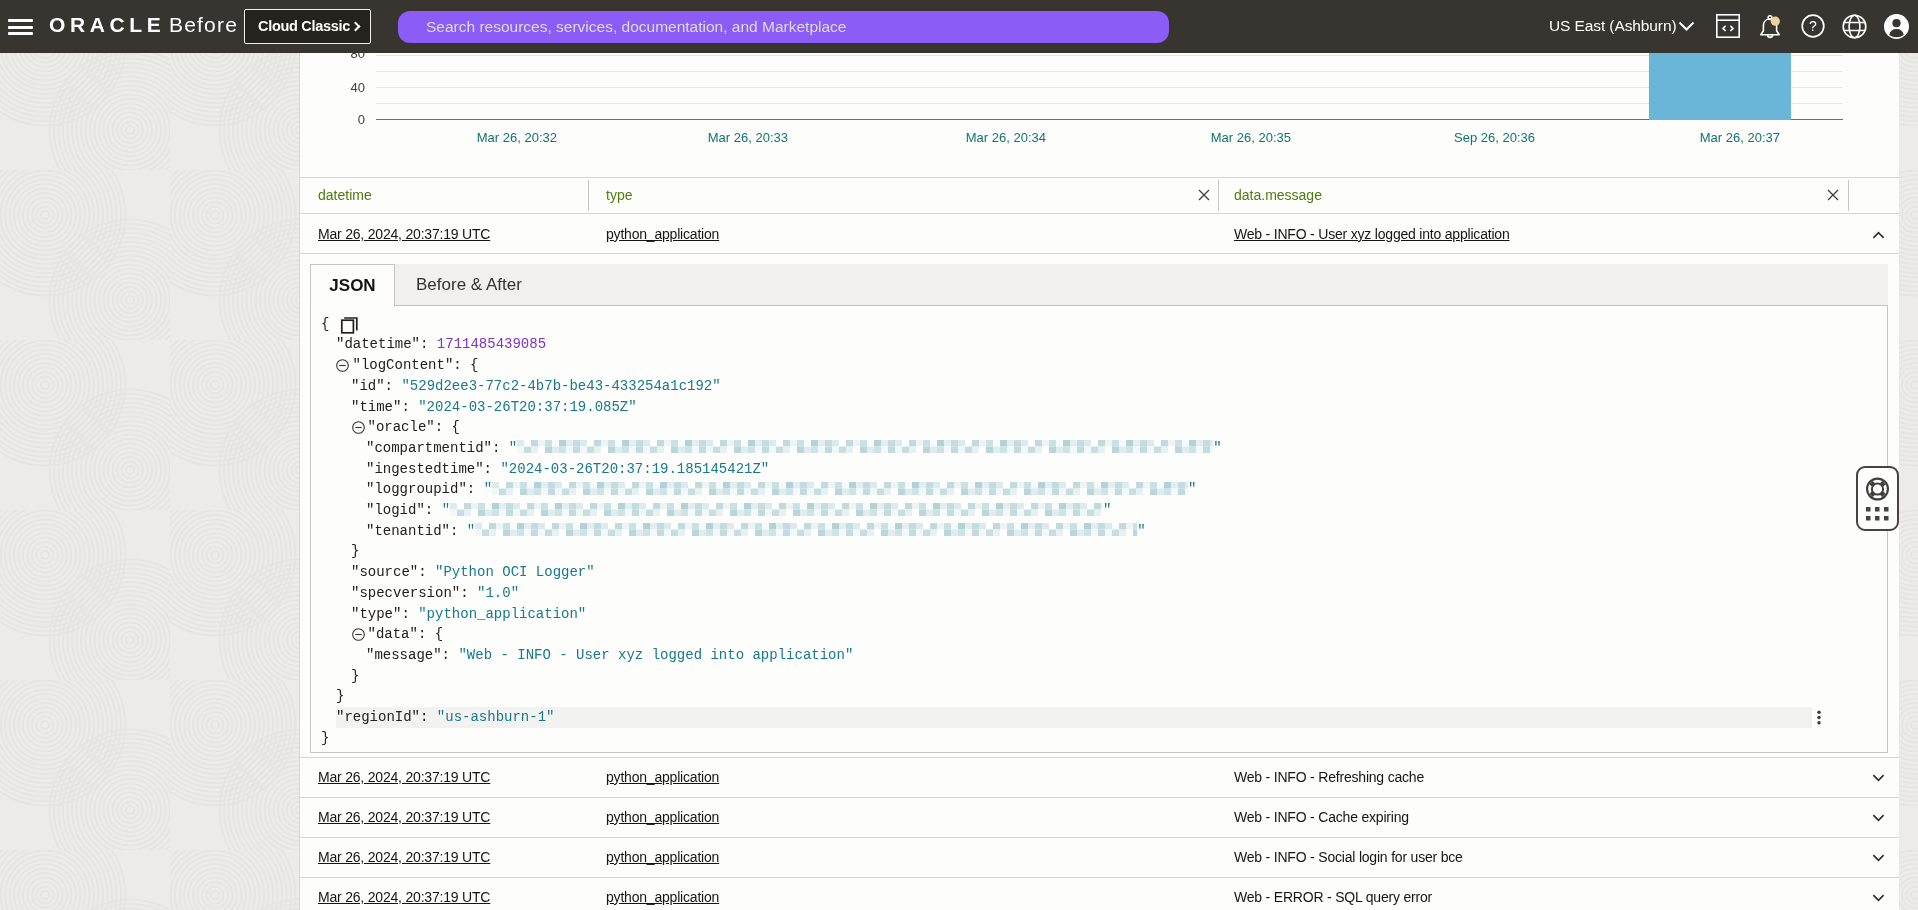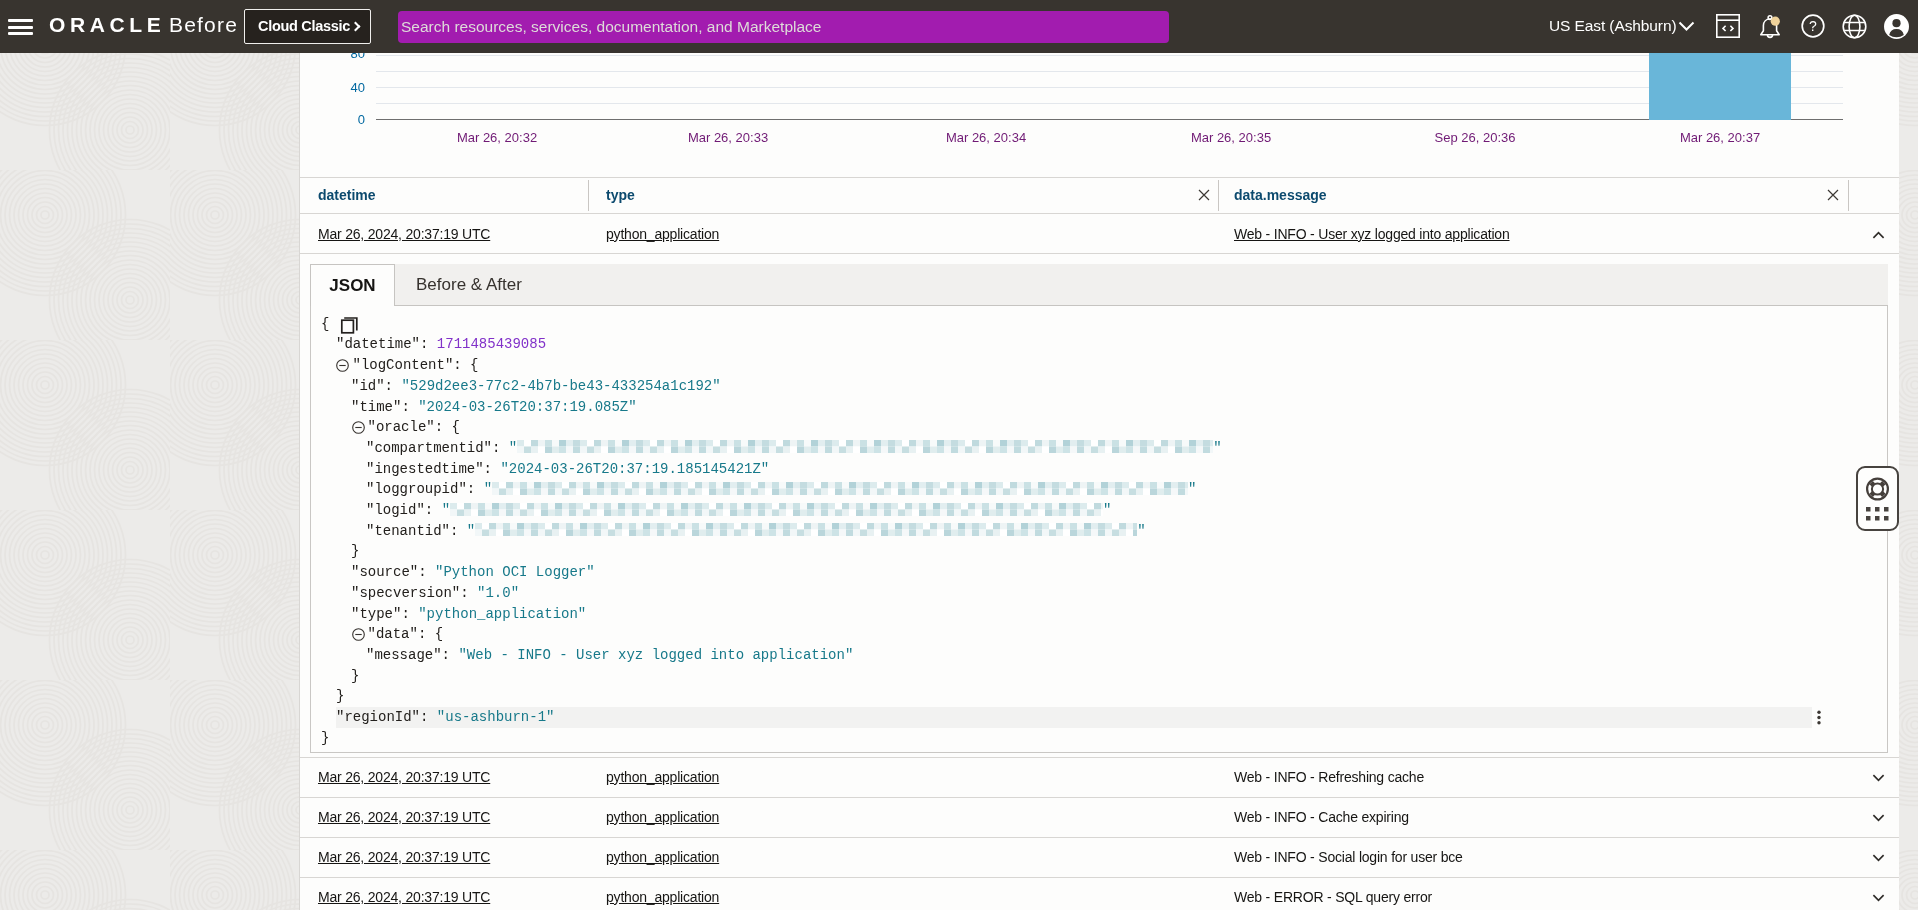--- a/index.html
+++ b/index.html
@@ -7,34 +7,34 @@
   body { font-family:"Liberation Sans", sans-serif; position:relative; }
   .abs { position:absolute; }
   
   #topbar { position:absolute; left:0; top:0; width:1918px; height:53px; background:#38342f; z-index:50; }
   #topbar .ham { position:absolute; left:8px; top:19px; width:25px; height:16px; }
   #topbar .ham div { position:absolute; left:0; width:25px; height:3px; background:#fff; border-radius:1px; }
   .logo-o { position:absolute; left:49px; top:13px; color:#fff; font-size:21px; font-weight:bold; letter-spacing:4.6px; }
   .logo-c { position:absolute; left:169px; top:13px; color:#fff; font-size:21px; font-weight:300; letter-spacing:1.2px; }
   #ccbtn { position:absolute; left:244px; top:9px; width:127px; height:35px; background:#26221e; border:1px solid #f0efed; border-radius:2px; color:#fff; font-size:14.5px; font-weight:bold; line-height:33px; text-align:left; padding-left:13px; letter-spacing:-0.3px; }
   #ccbtn .chev { position:absolute; right:11px; top:13px; width:7px; height:7px; border-right:2px solid #fff; border-top:2px solid #fff; transform:rotate(45deg); }
-  #searchbar { position:absolute; left:398px; top:11px; width:771px; height:32px; background:#a21caf; border-radius:4px; color:#dedcd9; font-size:15.5px; line-height:32px; padding-left:3px; }
+  #searchbar { position:absolute; left:398px; top:11px; width:771px; height:32px; background:#8b5cf6; border-radius:12px; color:#dedcd9; font-size:15.5px; line-height:32px; padding-left:28px; }
   #region { position:absolute; left:1549px; top:17px; color:#fff; font-size:15.5px; white-space:nowrap; letter-spacing:-0.1px; }
   .hdricon { position:absolute; top:14px; }
   
   #panel { position:absolute; left:299px; top:53px; width:1600px; height:857px; background:#fdfdfc; border-left:1px solid #d8d6d3; z-index:1; }
   
   .gline { position:absolute; left:376px; width:1467px; height:1px; background:#e3e7ec; }
-  .glabel { position:absolute; width:40px; text-align:right; font-size:13px; color:#0369a1; }
-  .xlabel { position:absolute; width:120px; text-align:center; font-size:13px; color:#701a75; top:130px; }
+  .glabel { position:absolute; width:40px; text-align:right; font-size:13px; color:#404040; }
+  .xlabel { position:absolute; width:120px; text-align:right; font-size:13px; color:#0f766e; top:130px; }
   #bar { position:absolute; left:1649px; top:53px; width:142px; height:67px; background:#69b6d9; }
   
   .hline { position:absolute; left:299px; width:1600px; height:1px; background:#d8d6d3; }
   .vline { position:absolute; width:1px; background:#c9c6c3; }
-  .th { position:absolute; font-size:14px; font-weight:bold; color:#0c4a6e; white-space:nowrap; }
+  .th { position:absolute; font-size:14px; font-weight:normal; color:#4d7c0f; white-space:nowrap; }
   .td { position:absolute; font-size:14px; color:#161513; white-space:nowrap; letter-spacing:-0.2px;text-decoration:underline; }
   .xicon { position:absolute; width:12px; height:12px; }
   .chev-d { position:absolute; width:13px; height:13px; }
   
   #tabstrip { position:absolute; left:310px; top:264px; width:1578px; height:42px; background:#f1f0ee; border-bottom:1px solid #c6c4c1; z-index:2; }
   #tabjson { position:absolute; left:310px; top:264px; width:85px; height:42px; background:#fdfdfc; border:1px solid #c6c4c1; border-bottom:none; font-size:17px; font-weight:bold; color:#161513; text-align:center; line-height:41px; z-index:3;}
   #tabba { position:absolute; left:416px; top:264px; font-size:17px; color:#36322e; line-height:41px; z-index:3; }
   #jsonbox { position:absolute; left:310px; top:306px; width:1578px; height:447px; background:#fdfdfc; border:1px solid #c9c7c4; border-top:none; z-index:2; }
   .jl { position:absolute; height:21px; line-height:20.5px; font-family:"Liberation Mono", monospace; font-size:14px; color:#23201d; white-space:pre; z-index:4; }
   .s { color:#17798a; }

